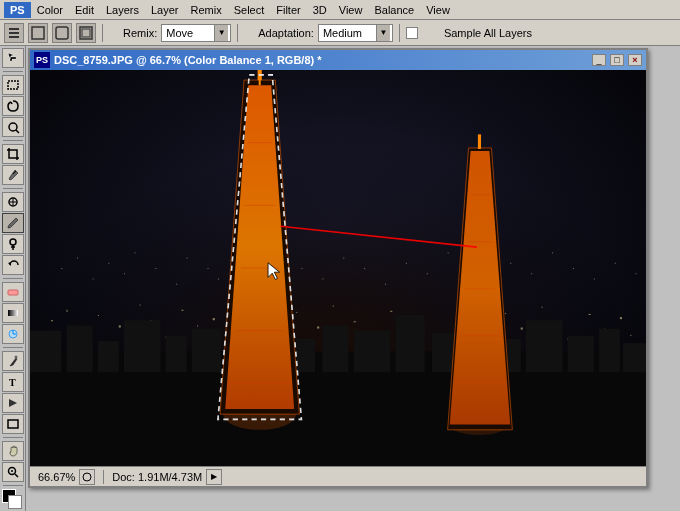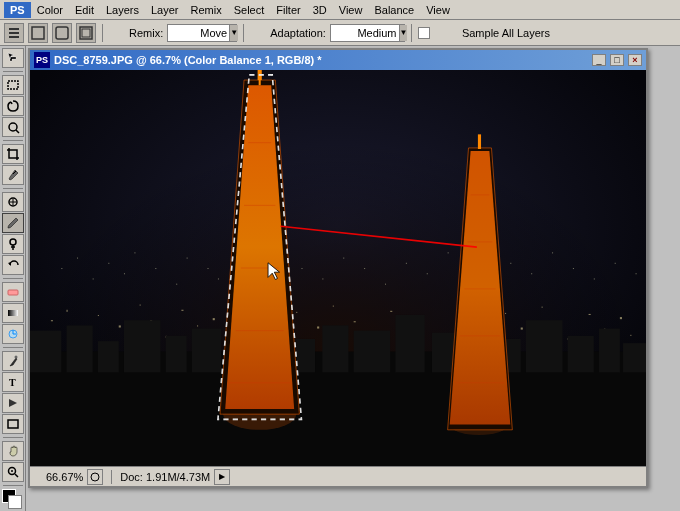--- a/index.html
+++ b/index.html
@@ -46,32 +46,32 @@
       background: #b8b4ac;
       border: 1px solid #808080;
       display: flex; align-items: center; justify-content: center;
       font-size: 10px; cursor: pointer;
     }
     .options-separator {
       width: 1px; height: 18px;
       background: #808080;
       margin: 0 2px;
     }
-    .options-label { font-size: 11px; color: #000; margin-left: 20px; }
+    .options-label { font-size: 11px; color: #000; margin-left: 14px; }
     .options-select {
       height: 18px;
       background: #fff;
       border: 1px solid #808080;
       font-size: 11px;
       padding: 0 2px;
       display: flex; align-items: center;
       position: relative;
       min-width: 60px;
     }
-    .options-select span { flex: 1; padding: 0 2px; margin-left: 28px; }
+    .options-select span { flex: 1; padding: 0 2px; }
     .options-select-arrow {
       width: 14px; height: 100%;
       background: #b8b4ac;
       border-left: 1px solid #808080;
       display: flex; align-items: center; justify-content: center;
       font-size: 8px;
     }
     .options-checkbox-row {
       display: flex; align-items: center; gap: 12px;
     }
@@ -150,21 +150,21 @@
       height: calc(100% - 40px);
       background: #404040;
       overflow: hidden;
     }
     #doc-statusbar {
       height: 20px;
       background: #d4d0c8;
       border-top: 1px solid #808080;
       display: flex;
       align-items: center;
-      padding: 0 16px;
+      padding: 0 8px;
       gap: 4px;
     }
     .status-text { font-size: 11px; color: #000; }
     .status-separator { width: 1px; height: 14px; background: #808080; margin: 0 4px; }
 
     
     #city-scene {
       width: 100%; height: 100%;
       position: relative;
       background: radial-gradient(ellipse at 50% 60%, #1a1a2e 0%, #0a0a12 60%, #000 100%);

